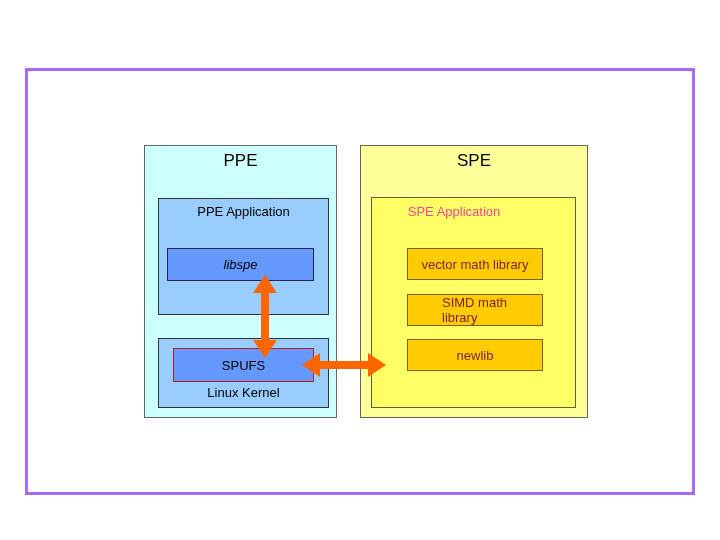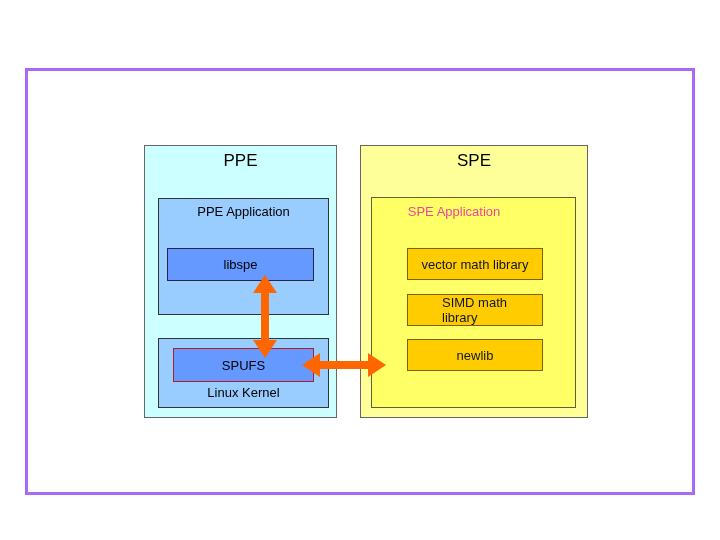--- a/index.html
+++ b/index.html
@@ -53,20 +53,21 @@
     font-size: 13px;
     color: #000000;
   }
   .libspe-box {
     left: 167px; top: 248px; width: 147px; height: 33px;
     background: #6699ff;
     border: 1px solid #26264d;
     display: flex; align-items: center; justify-content: center;
     font-size: 13px;
     color: #000000;
+    font-style: italic;
   }
   .kernel-box {
     left: 158px; top: 338px; width: 171px; height: 70px;
     background: #99ccff;
     border: 1px solid #333333;
   }
   .spufs-box {
     left: 173px; top: 348px; width: 141px; height: 34px;
     background: #6699ff;
     border: 1px solid #b91c1c;
@@ -103,21 +104,21 @@
     text-align: center;
     font-size: 13px;
     color: #ec4899;
   }
   .gold-box {
     left: 407px; width: 136px; height: 32px;
     background: #ffcc00;
     border: 1px solid #806000;
     display: flex; align-items: center; justify-content: center;
     font-size: 13px;
-    color: #0f172a;
+    color: #7f1d1d;
   }
   .gold-1 { top: 248px; }
   .gold-2 { top: 294px; padding-left: 34px; }
   .gold-3 { top: 339px; text-align: right; }
 
   .arrows-layer {
     position: absolute;
     left: 0; top: 0;
     width: 720px; height: 540px;
     pointer-events: none;

